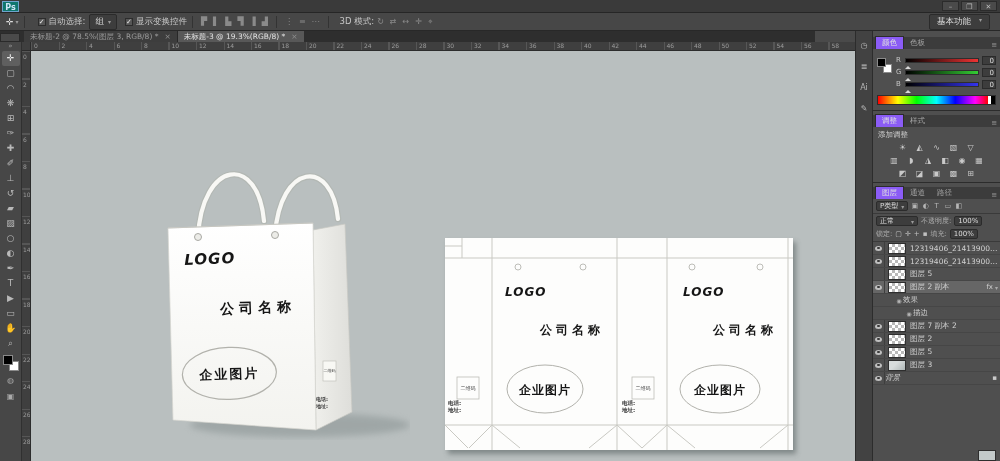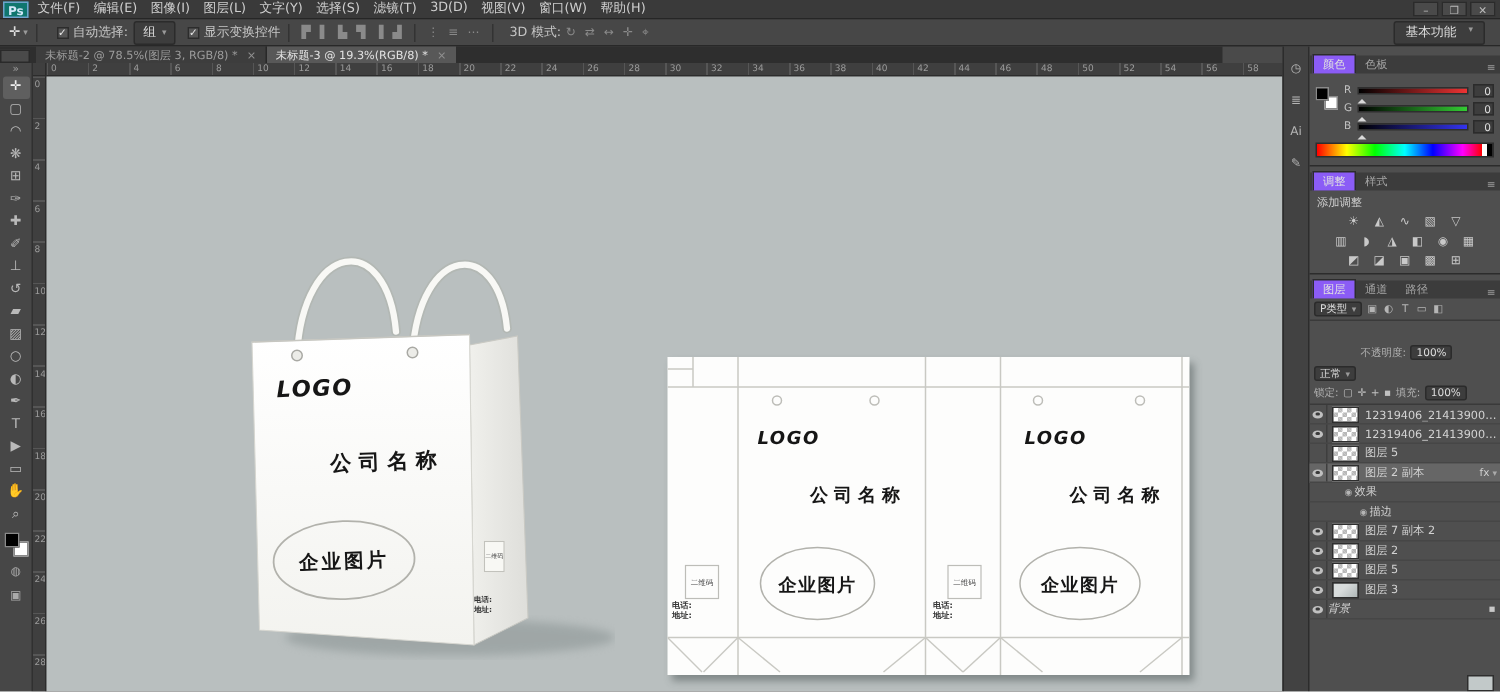--- a/index.html
+++ b/index.html
@@ -111,33 +111,20 @@
   .erow-eye{width:8px;font-size:6px;color:#b5b5b5;text-align:center;}
   .layers-rest{height:90px;}
 </style>
 </head>
 <body>
 
 <div class="app">
 
   <div class="menubar">
     <div class="pslogo">Ps</div>
-    <div class="menus">
-      <span>文件(F)</span>
-      <span>编辑(E)</span>
-      <span>图像(I)</span>
-      <span>图层(L)</span>
-      <span>文字(Y)</span>
-      <span>选择(S)</span>
-      <span>滤镜(T)</span>
-      <span>3D(D)</span>
-      <span>视图(V)</span>
-      <span>窗口(W)</span>
-      <span>帮助(H)</span>
-    </div>
     <div class="winctl">
       <span>–</span>
       <span>❐</span>
       <span>✕</span>
     </div>
   </div>
 
   <div class="optionsbar">
     <div class="toolpreset">
       <span>✛</span>
@@ -446,21 +433,21 @@
           <span>P类型</span>
           <span style="font-size:6px;color:#9a9a9a">▾</span>
         </div>
         <span class="fic">▣</span>
         <span class="fic">◐</span>
         <span class="fic">T</span>
         <span class="fic">▭</span>
         <span class="fic">◧</span>
       </div>
       <div class="lay-blend">
-        <div class="wellbox" style="width:28px;margin-top:28px;">
+        <div class="wellbox" style="width:42px;">
           <span>正常</span>
           <span style="font-size:6px;color:#9a9a9a;margin-left:auto">▾</span>
         </div>
         <span>不透明度:</span>
         <div class="wellbox">
           <span>100%</span>
         </div>
       </div>
       <div class="lay-lock">
         <span>锁定:</span>

